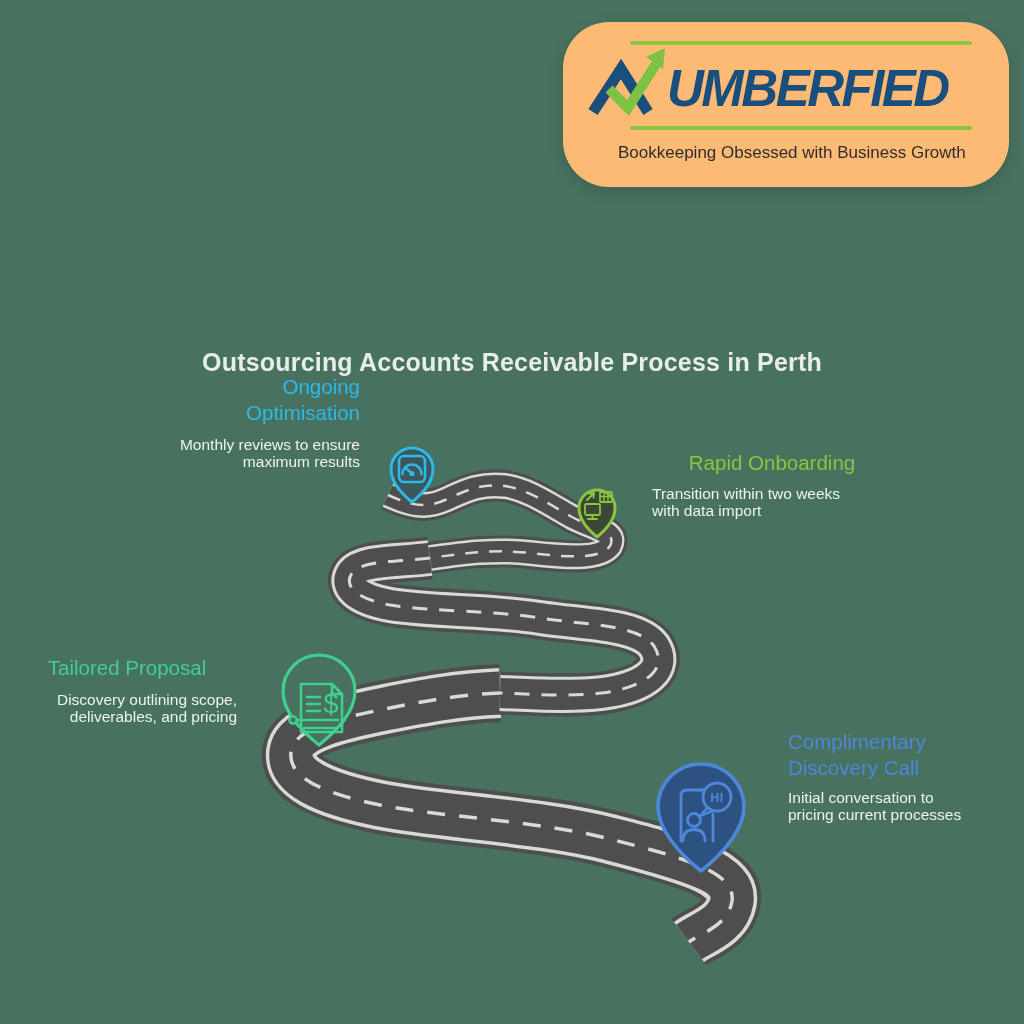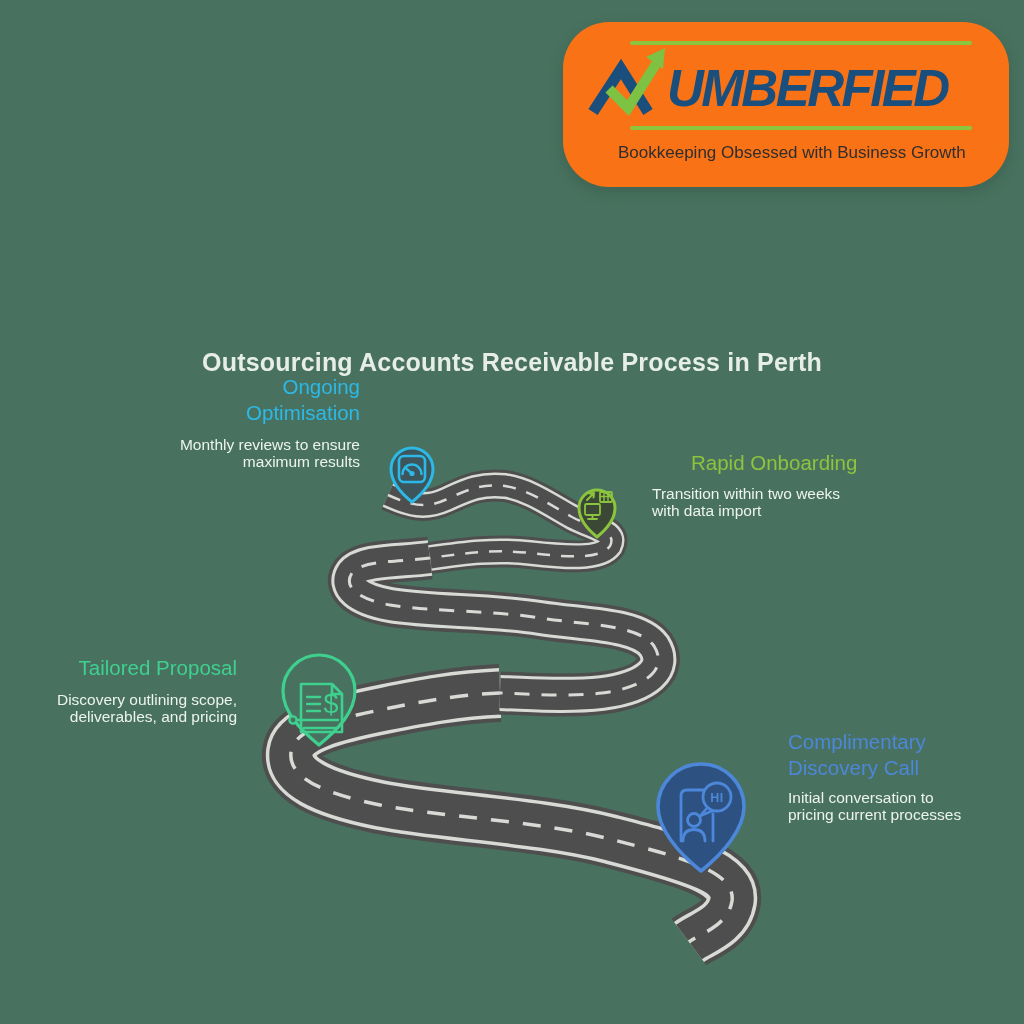--- a/index.html
+++ b/index.html
@@ -35,21 +35,21 @@
   .fill-teal-dark{fill:#3d565c;}
   .fill-olive-dark{fill:#3c4836;}
   .fill-bluepin{fill:var(--blue_pin_fill);}
   .svg-text{font-family:"Liberation Sans",sans-serif;font-weight:bold;}
   .dollar-glyph{fill:var(--emerald);font-weight:normal;font-size:27px;}
   .hi-glyph{fill:var(--blue);font-size:12.5px;letter-spacing:.5px;}
 
   
   .logo-card{
     position:absolute; left:563px; top:22px; width:446px; height:165px;
-    background:#f97316; border-radius:46px;
+    background:#fdba74; border-radius:46px;
     box-shadow:0 5px 16px rgba(0,0,0,.14);
   }
   .logo-line{position:absolute;left:67px;width:342px;height:4px;border-radius:2px;background:var(--logo_green);}
   .logo-line.top{top:19px;}
   .logo-line.bottom{top:104px;}
   .logo-nmark{position:absolute;left:24px;top:20px;width:86px;height:74px;}
   .logo-wordmark{
     position:absolute;left:104px;top:40px;
     font-size:51px;font-weight:bold;font-style:italic;
     letter-spacing:-2.5px;color:var(--logo_navy);line-height:54px;
@@ -64,23 +64,23 @@
   .page-title{
     position:absolute;left:0;top:312px;width:1024px;text-align:center;
     font-size:25px;font-weight:bold;color:#e7eee8;letter-spacing:.2px;margin-top:36px;
   }
   .ms-label,.ms-desc{position:absolute;white-space:pre-line;}
   .ms-label{font-size:20.5px;font-weight:500;line-height:26px;}
   .ms-desc{font-size:15.5px;font-weight:400;line-height:17px;color:var(--text_light);}
 
   .ms1-label{left:140px;top:374px;width:220px;text-align:right;color:var(--cyan);}
   .ms1-desc {left:140px;top:436px;width:220px;text-align:right;}
-  .ms2-label{left:652px;top:450px;width:240px;text-align:left;color:var(--lime);margin-left:39px;}
+  .ms2-label{left:652px;top:450px;width:240px;text-align:center;color:var(--lime);}
   .ms2-desc {left:652px;top:485px;width:240px;text-align:left;}
-  .ms3-label{left:17px;top:655px;width:220px;text-align:right;color:var(--emerald);}
+  .ms3-label{left:17px;top:655px;width:220px;text-align:center;color:var(--emerald);}
   .ms3-desc {left:17px;top:691px;width:220px;text-align:right;}
   .ms4-label{left:788px;top:729px;width:210px;text-align:left;color:var(--blue);}
   .ms4-desc {left:788px;top:789px;width:210px;text-align:left;}
 </style>
 </head>
 <body>
 
 <div class="canvas">
 
   <svg class="scene" viewBox="0 0 1024 1024">

